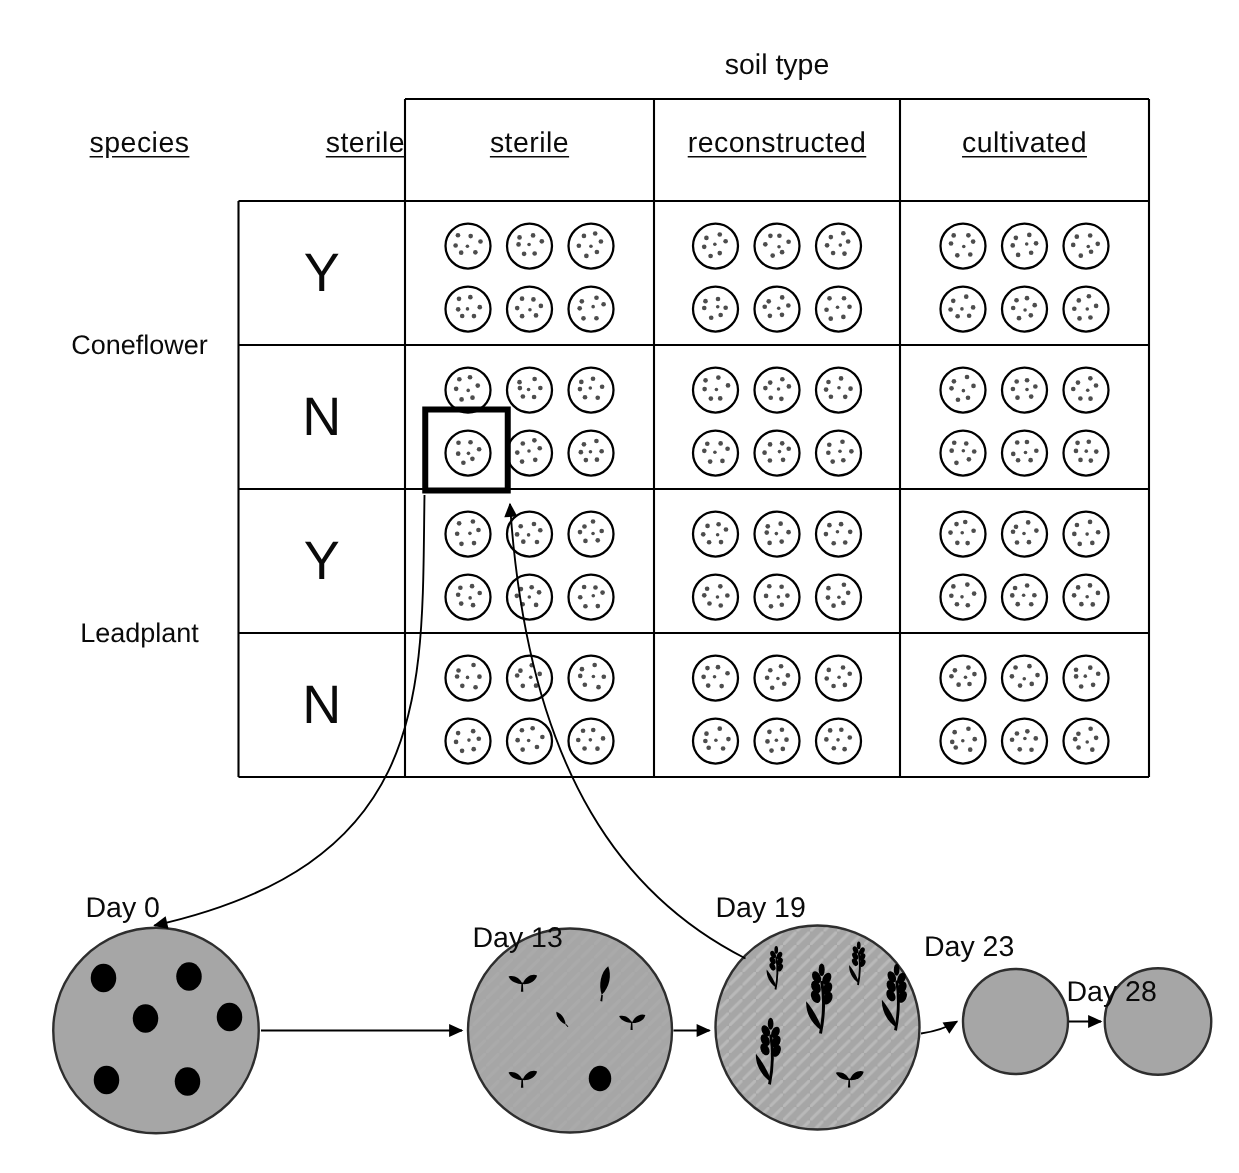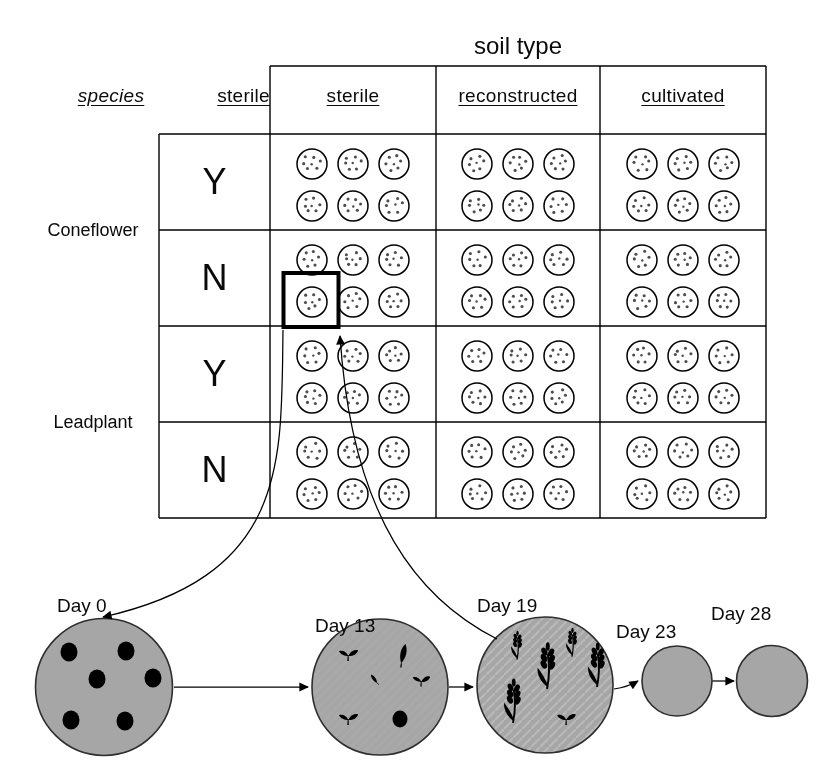--- a/index.html
+++ b/index.html
@@ -1,36 +1,36 @@
 <!DOCTYPE html>
 <html><head>
 <meta charset="utf-8">
 <style>
   html,body{margin:0;padding:0;background:#fff;}
   .canvas{position:relative;width:826px;height:782px;background:#fff;
           font-family:"Liberation Sans",sans-serif;color:#0a0a0a;overflow:hidden;}
   .canvas svg{position:absolute;left:0;top:0;}
   .lbl{position:absolute;white-space:nowrap;line-height:1;}
-  .title{left:270px;width:496px;top:34px;font-size:24px;text-align:center;}
+  .title{left:270px;width:496px;top:34px;font-size:19px;text-align:center;}
   .hdr{top:86px;font-size:19px;letter-spacing:.3px;text-align:center;
        text-decoration:underline;text-underline-offset:3px;}
-  .hdr-species{left:55px;width:112px;font-style:italic;}
+  .hdr-species{left:37px;width:112px;}
   .hdr-sterile{left:159px;width:111px;text-align:right;}
   .col-remnant{left:270px;width:166px;}
   .col-reconstructed{left:436px;width:164px;}
   .col-cultivated{left:600px;width:166px;}
   .yn{position:absolute;left:159px;width:111px;height:96px;font-size:36px;
       display:flex;align-items:center;justify-content:center;}
   .yn1{top:134px}.yn2{top:230px}.yn3{top:326px}.yn4{top:422px}
   .sp{position:absolute;left:33px;width:120px;height:192px;font-size:18px;
       display:flex;align-items:center;justify-content:center;}
   .sp1{top:134px}.sp2{top:326px}
   .day{font-size:19px;}
   .d0{left:57px;top:596px}.d13{left:315px;top:616px}.d18{left:477px;top:596px}
-  .d23{left:616px;top:622px}.d28{left:711px;top:604px}
+  .d23{left:616px;top:622px}.d28{left:711px;top:652px}
 </style>
 </head>
 <body>
 
 <div class="canvas">
 
   <svg id="diagram" width="826" height="782" viewBox="0 0 826 782">
     <defs>
       <marker id="ah" viewBox="0 0 10 10" refX="8.6" refY="5" markerWidth="9.5" markerHeight="8" orient="auto">
         <path d="M0,0.6 L9.5,5 L0,9.4 Z" fill="#000"></path>

